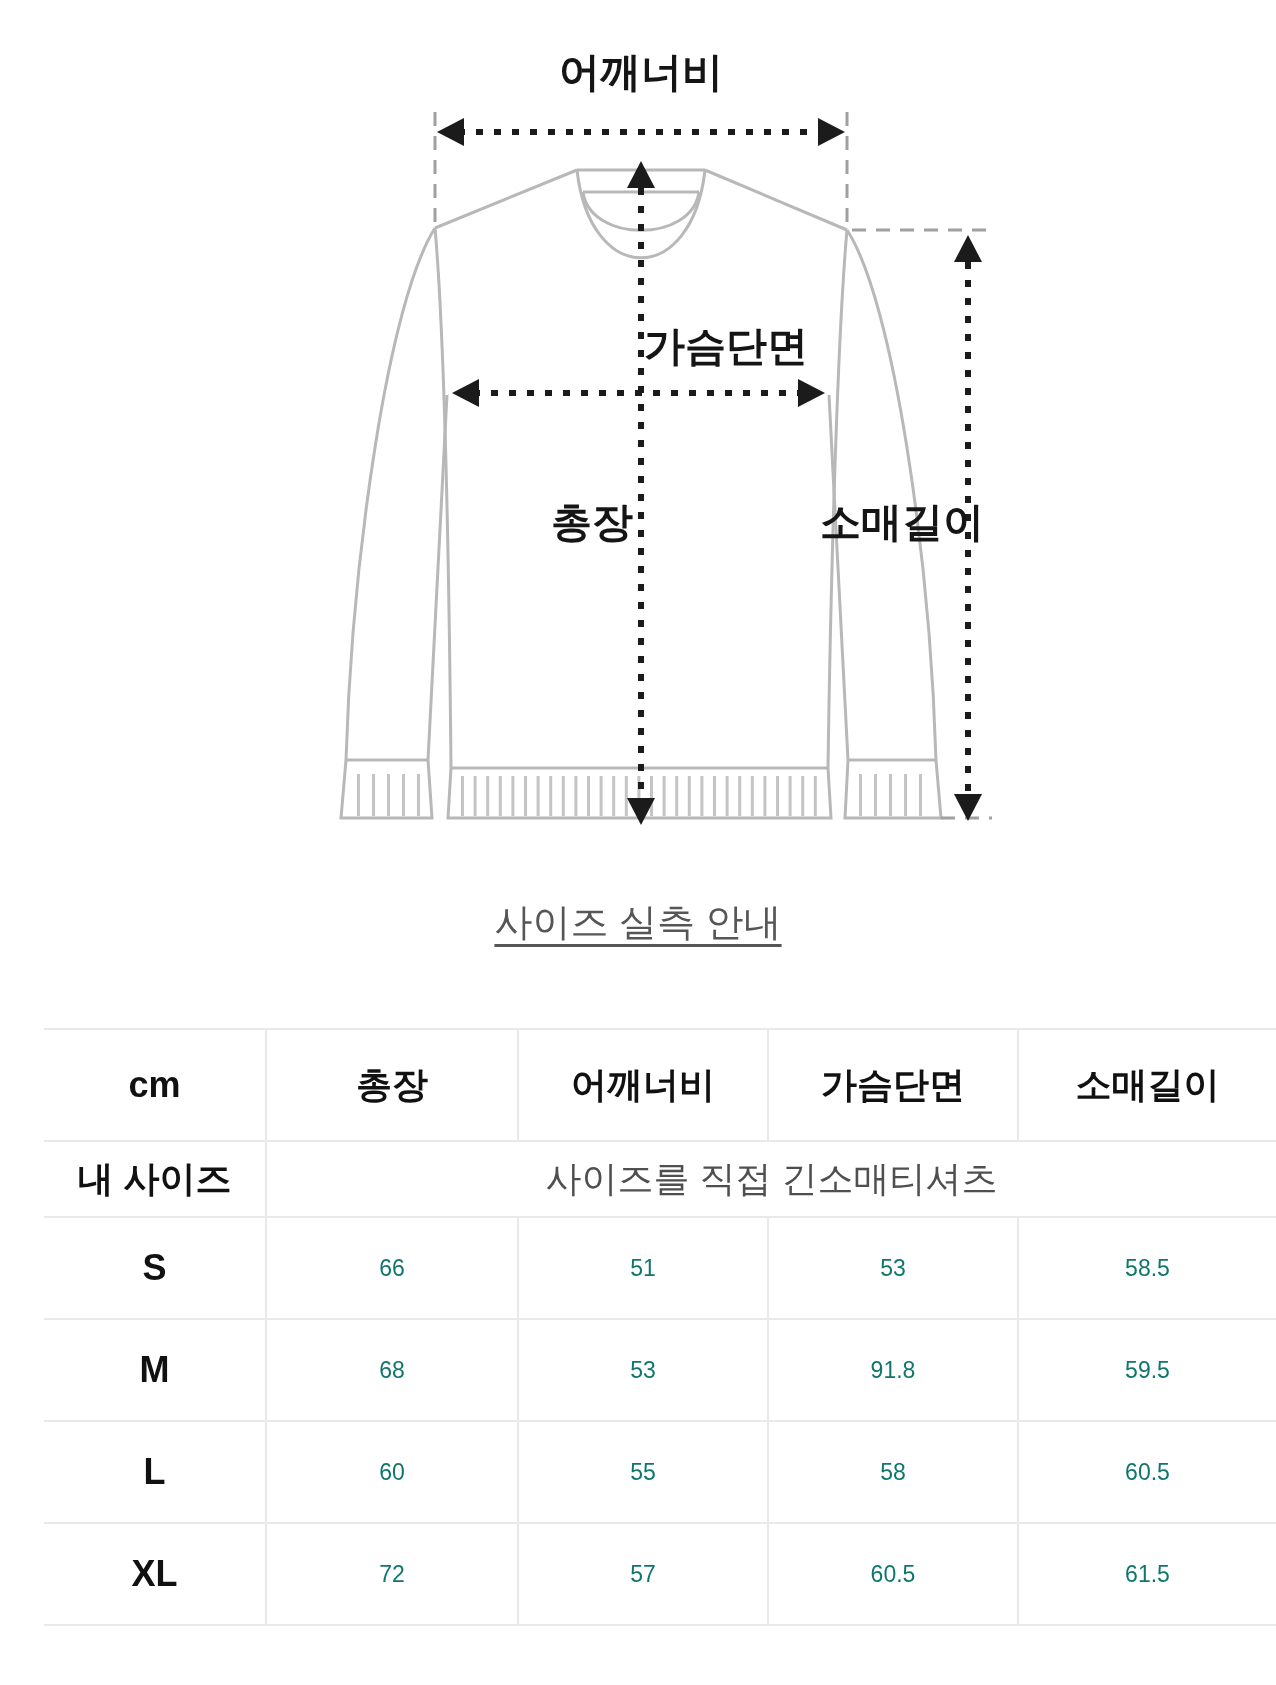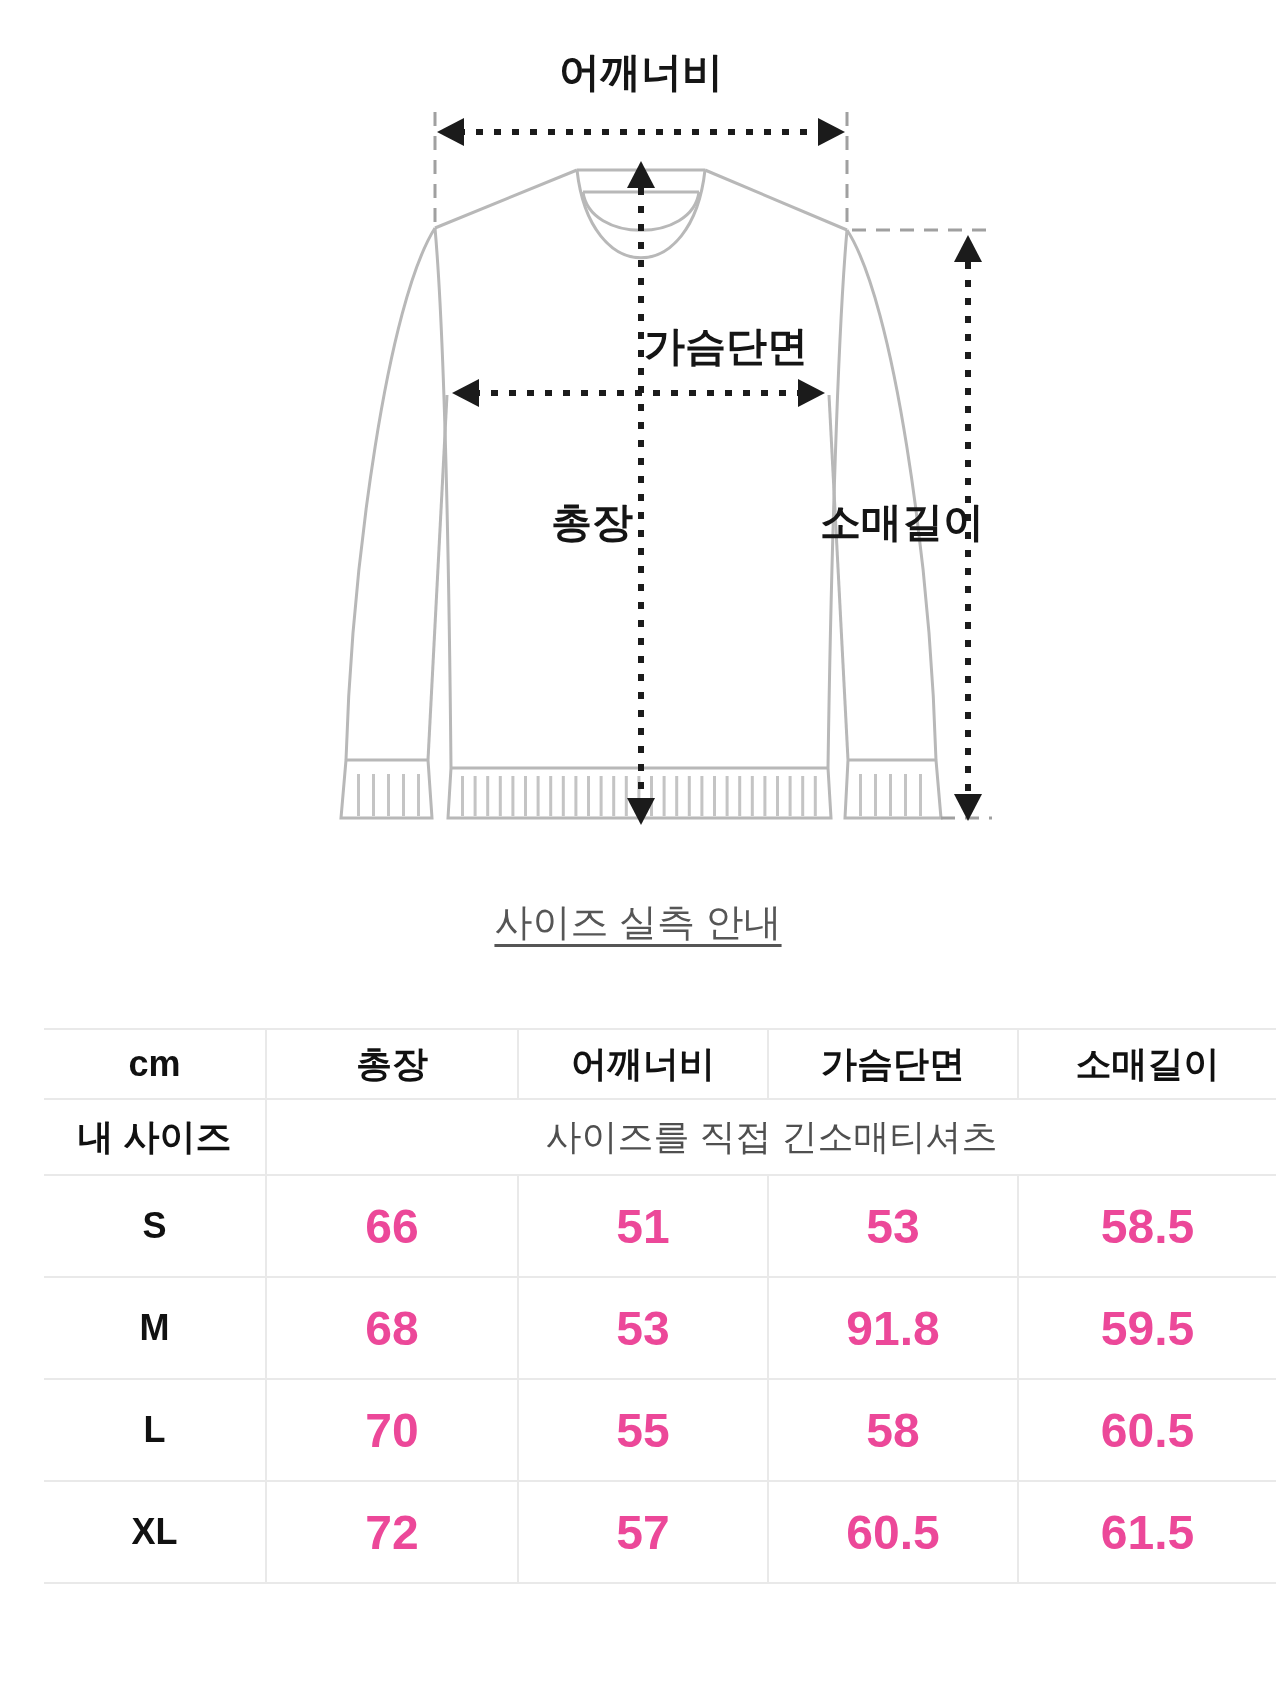--- a/index.html
+++ b/index.html
@@ -28,26 +28,26 @@
     margin-top:80px;margin-left:44px;
     width:1232px;border-collapse:collapse;table-layout:fixed;
   }
   table.size-table td,table.size-table th{
     border:2px solid #e9e9e9;
     text-align:center;vertical-align:middle;
     padding:0;background:#ffffff;
   }
   table.size-table td:first-child,table.size-table th:first-child{border-left:none;}
   table.size-table td:last-child,table.size-table th:last-child{border-right:none;}
-  tr.header-row{height:70px;}
+  tr.header-row{height:112px;}
   tr.my-size-row{height:76px;}
   tr.data-row{height:102px;}
   .head-cell{font-size:36px;font-weight:700;color:#111111;}
   .label-cell{font-size:36px;font-weight:700;color:#111111;}
-  .value-cell{font-size:48px;font-weight:700;color:#ec4899;}
+  .value-cell{font-size:23px;font-weight:400;color:#0f766e;}
   .placeholder-cell{font-size:36px;font-weight:400;color:#4f4f4f;cursor:pointer;}
 
   .g-outline{stroke:#b8b8b8;stroke-width:3;fill:none;}
   .g-guide{stroke:#a0a0a0;stroke-width:3;fill:none;stroke-dasharray:14 10;}
   .g-arrow{stroke:#1b1b1b;stroke-width:6;fill:none;stroke-dasharray:7 11;}
   .g-head{fill:#1b1b1b;stroke:none;}
   .g-rib{stroke:#c4c4c4;fill:none;}
   .g-label{font-family:"Liberation Sans","DejaVu Sans",sans-serif;font-size:41px;font-weight:700;fill:#151515;}
 </style>
 </head>
@@ -156,21 +156,21 @@
     </tr>
     <tr class="data-row">
       <th class="label-cell">M</th>
       <td class="value-cell">68</td>
       <td class="value-cell">53</td>
       <td class="value-cell">91.8</td>
       <td class="value-cell">59.5</td>
     </tr>
     <tr class="data-row">
       <th class="label-cell">L</th>
-      <td class="value-cell">70</td>
+      <td class="value-cell">60</td>
       <td class="value-cell">55</td>
       <td class="value-cell">58</td>
       <td class="value-cell">60.5</td>
     </tr>
     <tr class="data-row">
       <th class="label-cell">XL</th>
       <td class="value-cell">72</td>
       <td class="value-cell">57</td>
       <td class="value-cell">60.5</td>
       <td class="value-cell">61.5</td>

